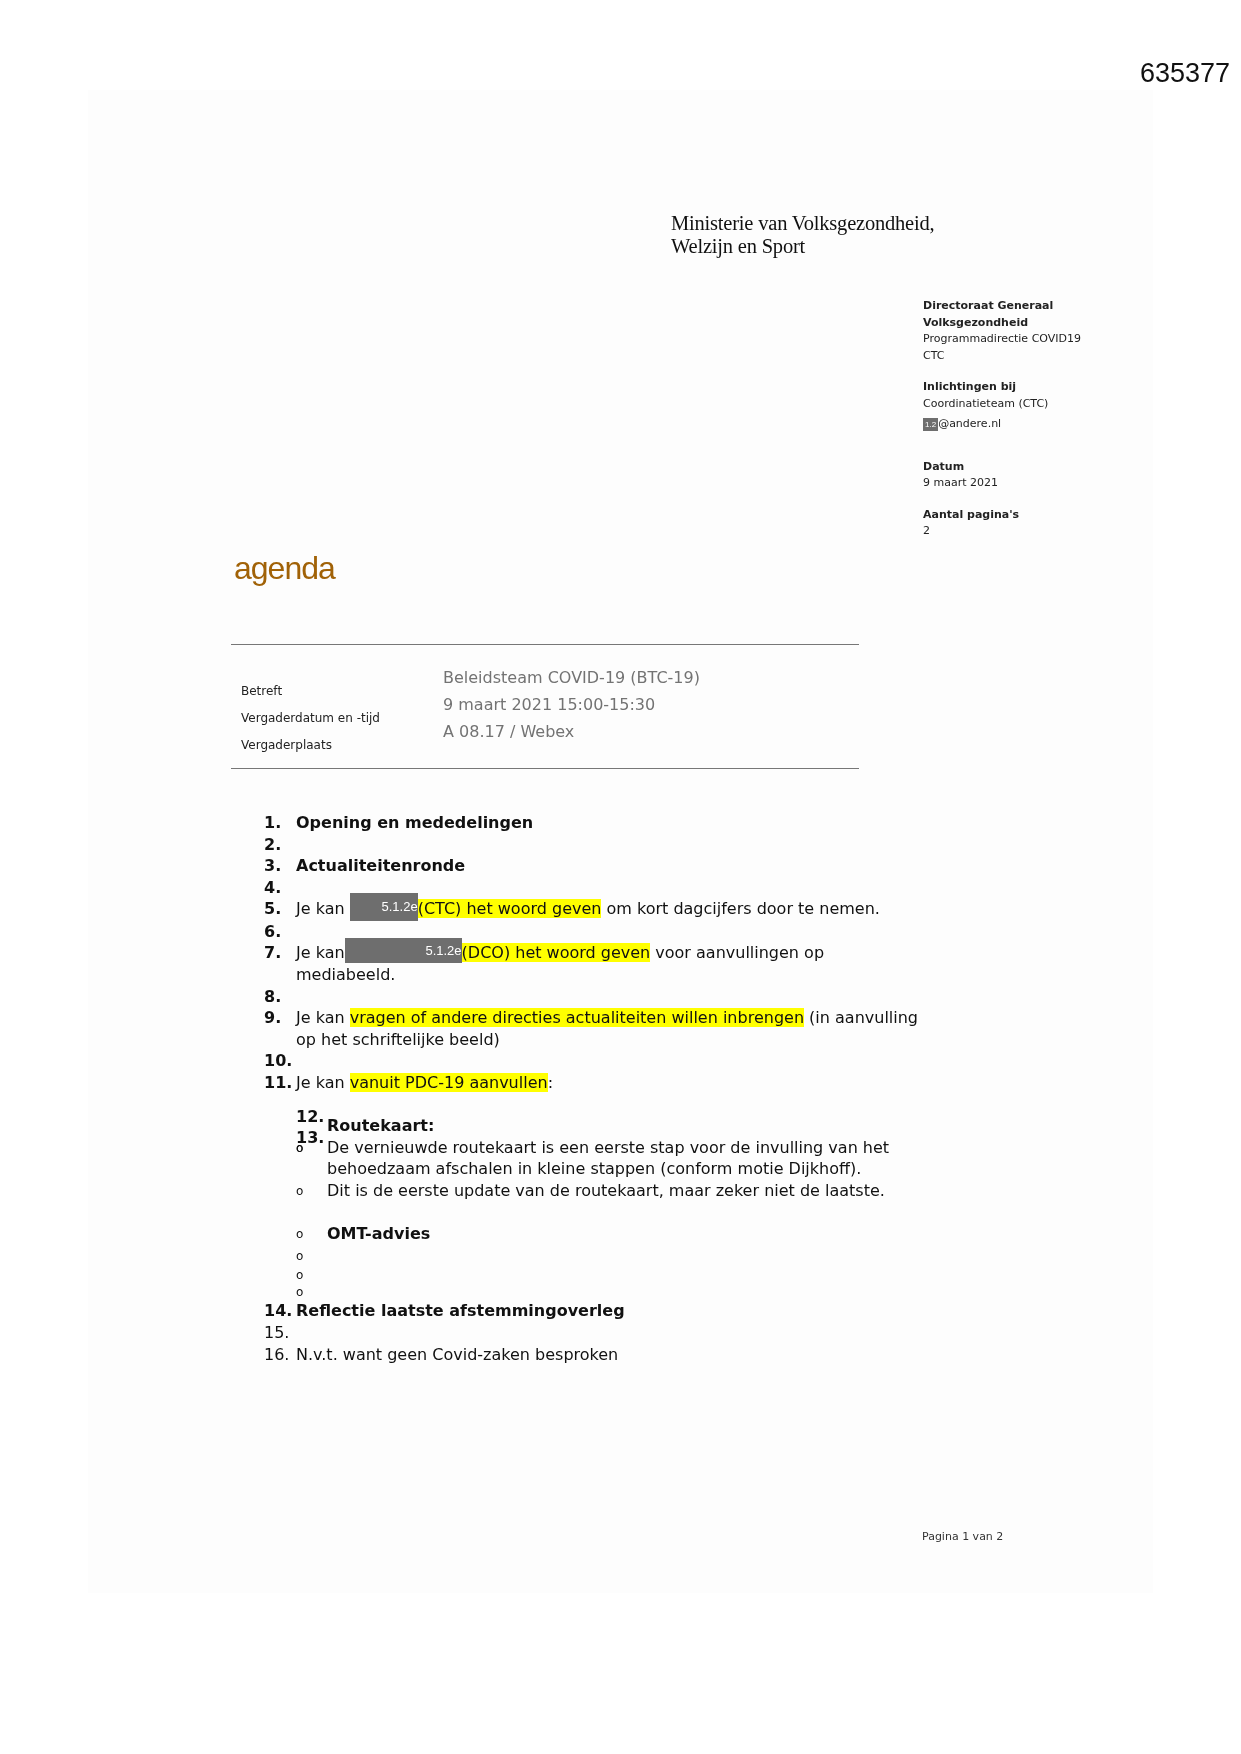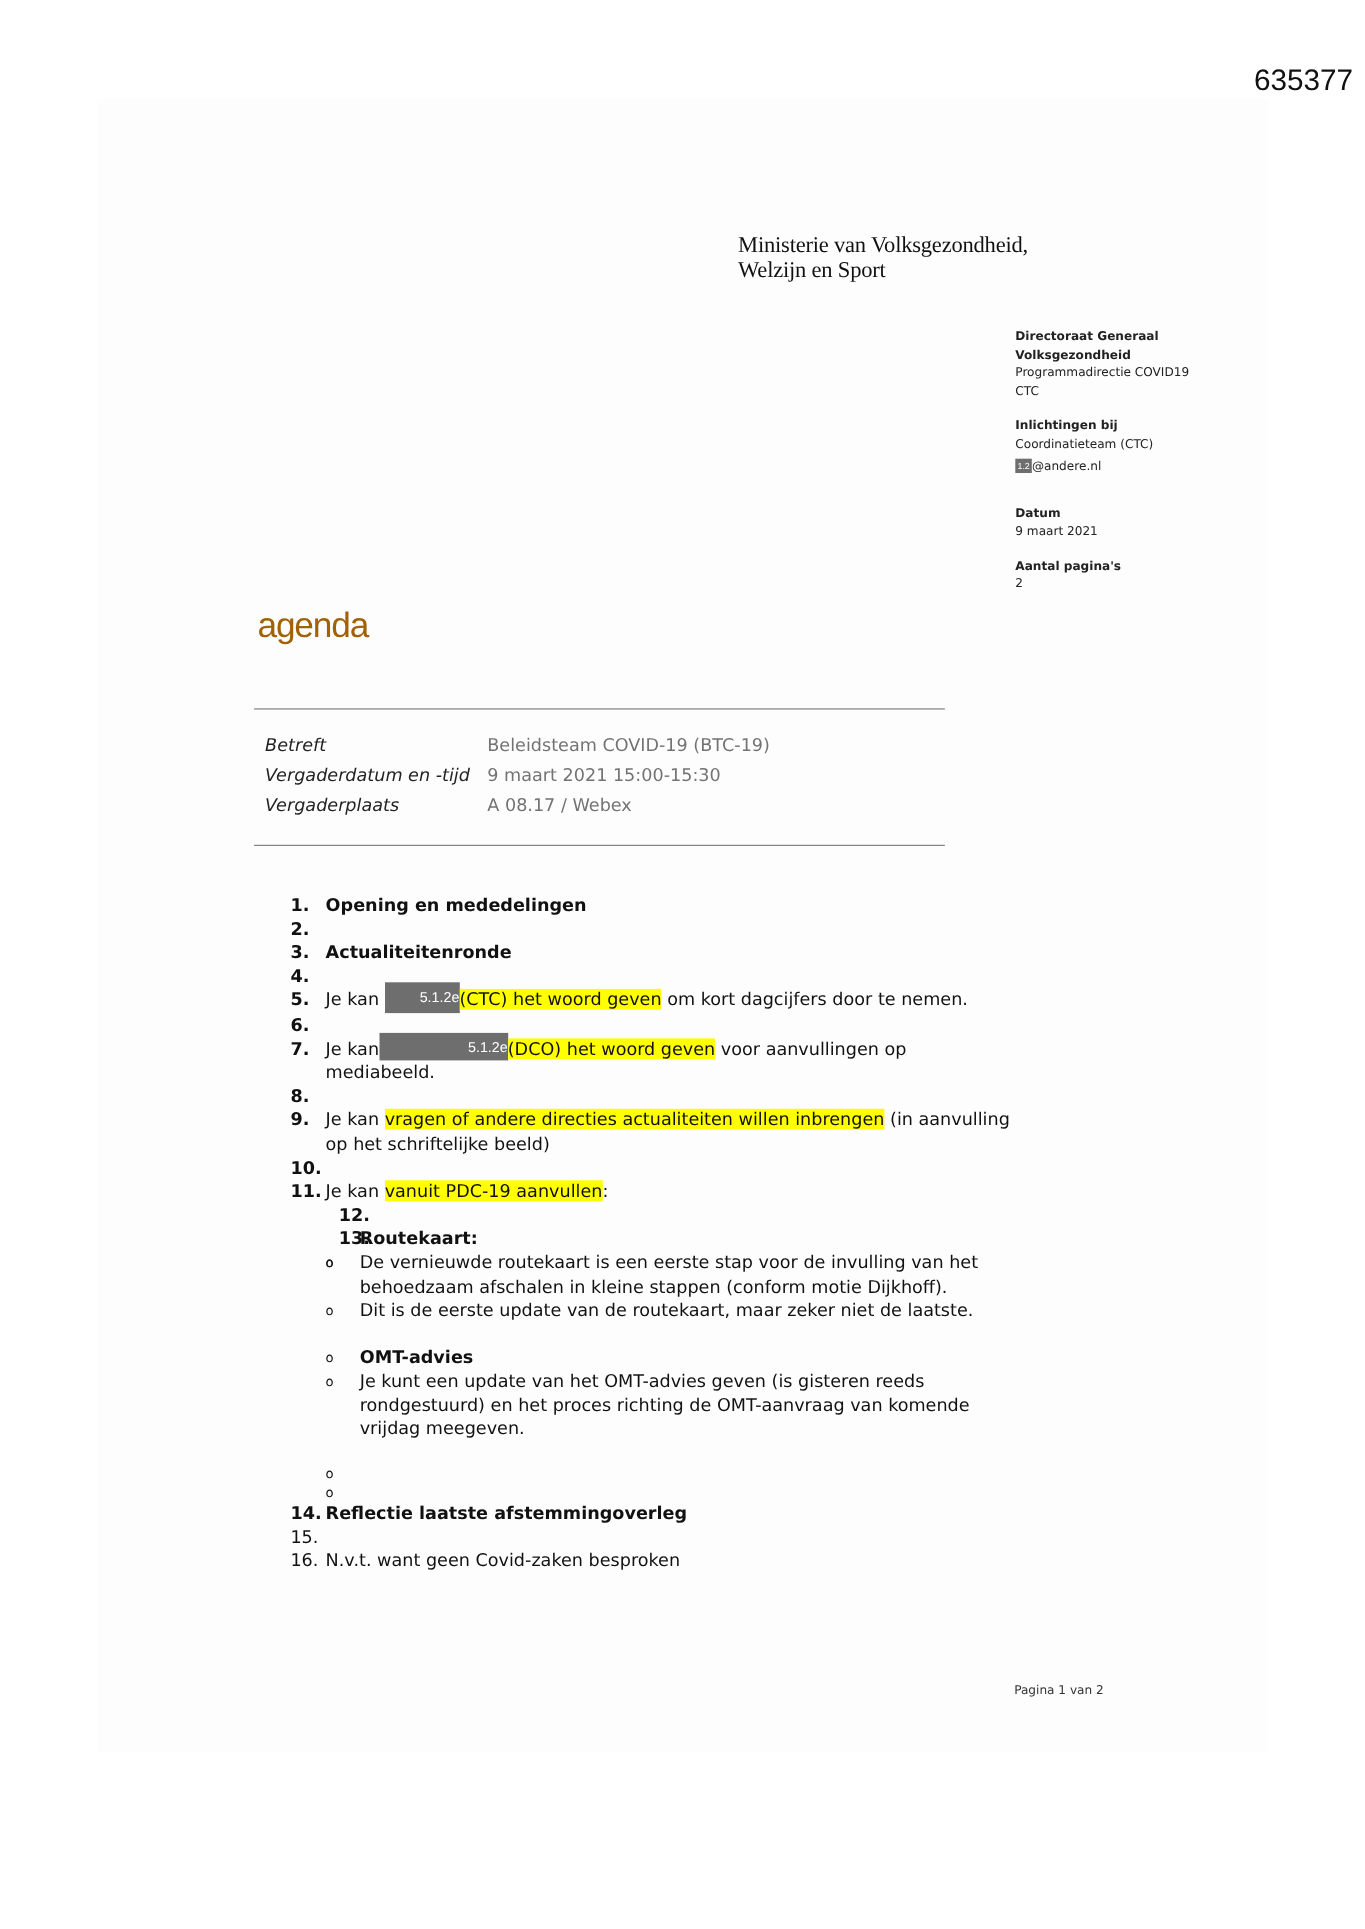--- a/index.html
+++ b/index.html
@@ -32,28 +32,28 @@
     line-height: 13px; height: 13px; padding: 0 2px; vertical-align: middle;
     font-family: "Liberation Sans", sans-serif;
   }
   .agenda-title {
     position: absolute; left: 234px; top: 550px;
     font-family: "Liberation Sans", sans-serif; font-size: 32px; color: #a16207;
     letter-spacing: -1px;
   }
   .rule { position: absolute; left: 231px; width: 628px; height: 1px; background: #777; }
   .meta-row { position: absolute; left: 241px; width: 620px; height: 24px; }
-  .meta-label { position: absolute; left: 0; top: 0; font-size: 16px; color: #222; font-style: italic; }
+  .meta-label { position: absolute; left: 0; top: 16px; font-size: 12px; color: #222; }
   .meta-value { position: absolute; left: 202px; top: 0; font-size: 16px; color: #737373; }
   .agenda-list { position: absolute; left: 264px; top: 812px; width: 660px; font-size: 16px; line-height: 21.6px; }
   .item { position: relative; padding-left: 32px; }
   .item .num { position: absolute; left: 0; top: 0; font-weight: bold; }
   .item .num.plain { font-weight: normal; }
   .item.sub { padding-left: 63px; }
-  .item.sub .num { left: 44px; }
+  .item.sub .num { left: 32px; margin-top: 12px; }
   .item.bullet { padding-left: 63px; }
   .item.bullet .num { left: 32px; font-weight: normal; font-size: 12px; top: 1px; }
   .bold { font-weight: bold; }
   .hl { background: #ffff00; }
   .redact {
     display: inline-block; background: #6e6e6e; color: #fff; text-align: right;
     font-family: "Liberation Sans", sans-serif; font-size: 13px; line-height: 28px;
     height: 28px; vertical-align: middle; margin-top: -6px;
   }
   .spacer { height: 21.6px; }
@@ -162,21 +162,20 @@
     <span class="num">o</span>
     <span>Dit is de eerste update van de routekaart, maar zeker niet de laatste.</span>
   </div>
   <div class="spacer"></div>
   <div class="item bullet">
     <span class="num">o</span>
     <span class="bold">OMT-advies</span>
   </div>
   <div class="item bullet">
     <span class="num">o</span>
-    <span>Je kunt een update van het OMT-advies geven (is gisteren reeds rondgestuurd) en het proces richting de OMT-aanvraag van komende vrijdag meegeven.</span>
   </div>
   <div class="spacer"></div>
   <div class="item bullet" style="line-height:17px"><span class="num">o</span>&nbsp;</div>
   <div class="item bullet" style="line-height:17px"><span class="num">o</span>&nbsp;</div>
   <div class="item">
     <span class="num">14.</span>
     <span class="bold">Reflectie laatste afstemmingoverleg</span>
   </div>
   <div class="item"><span class="num plain">15.</span>&nbsp;</div>
   <div class="item">

